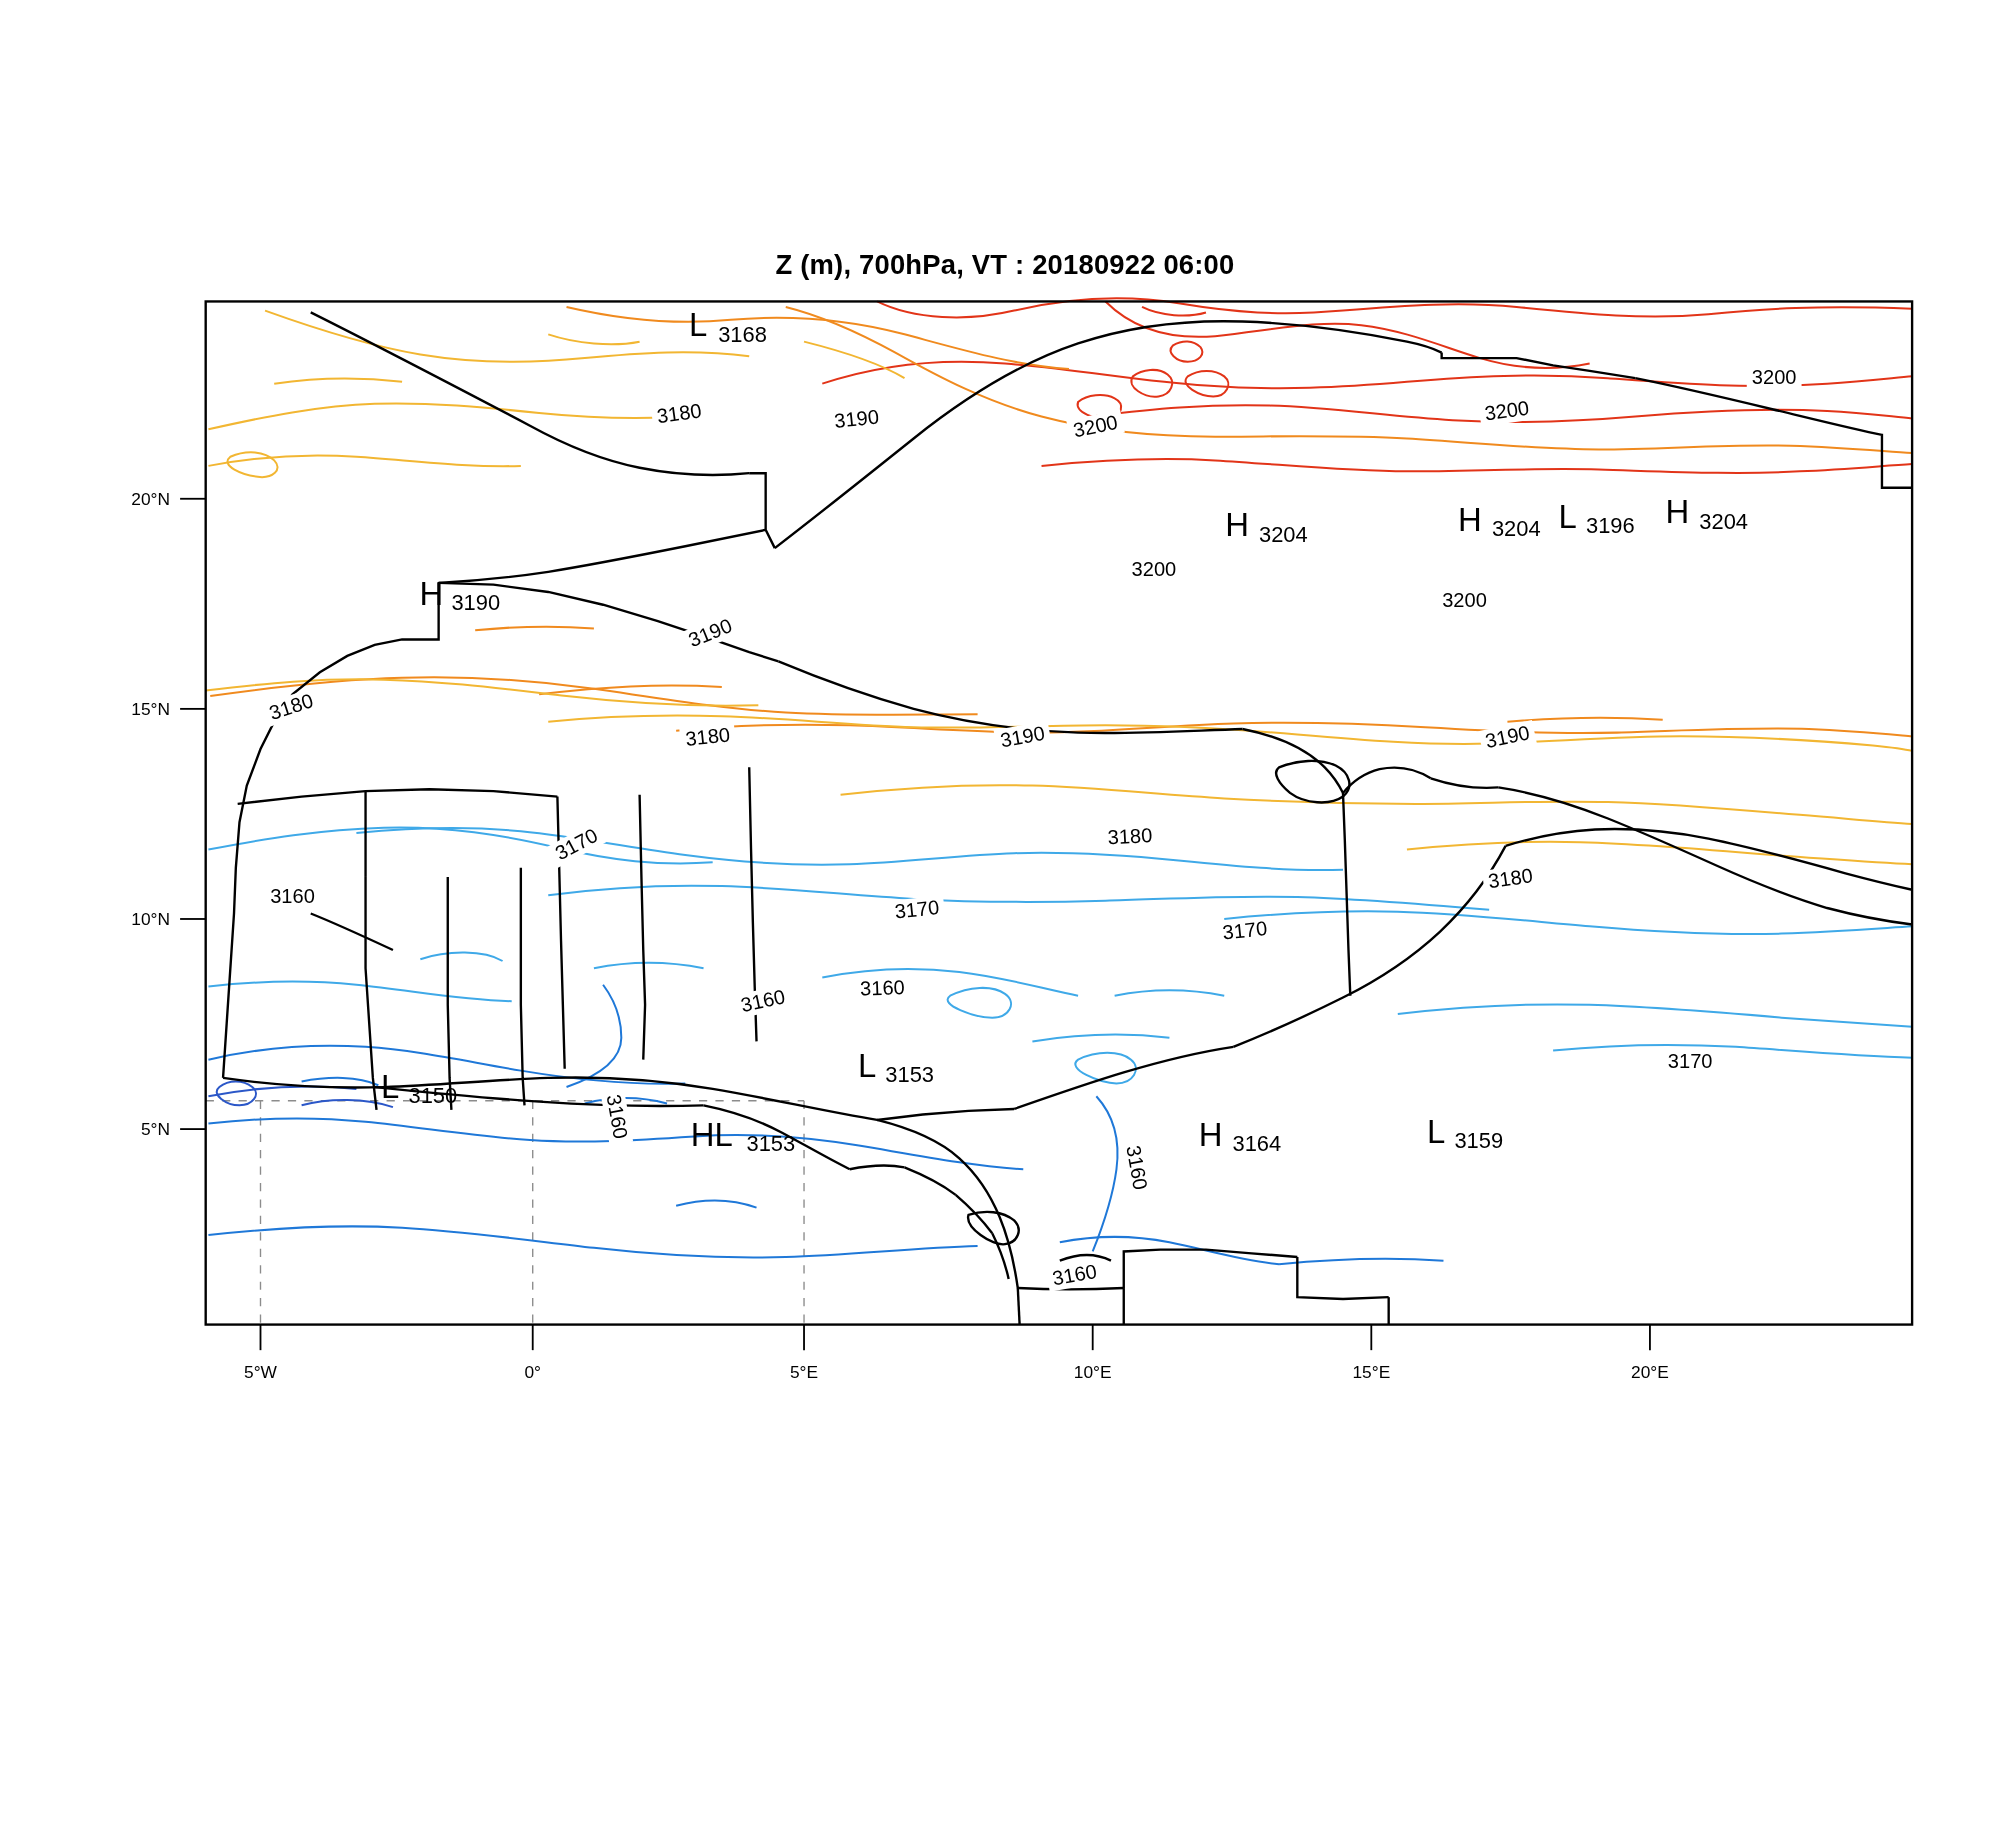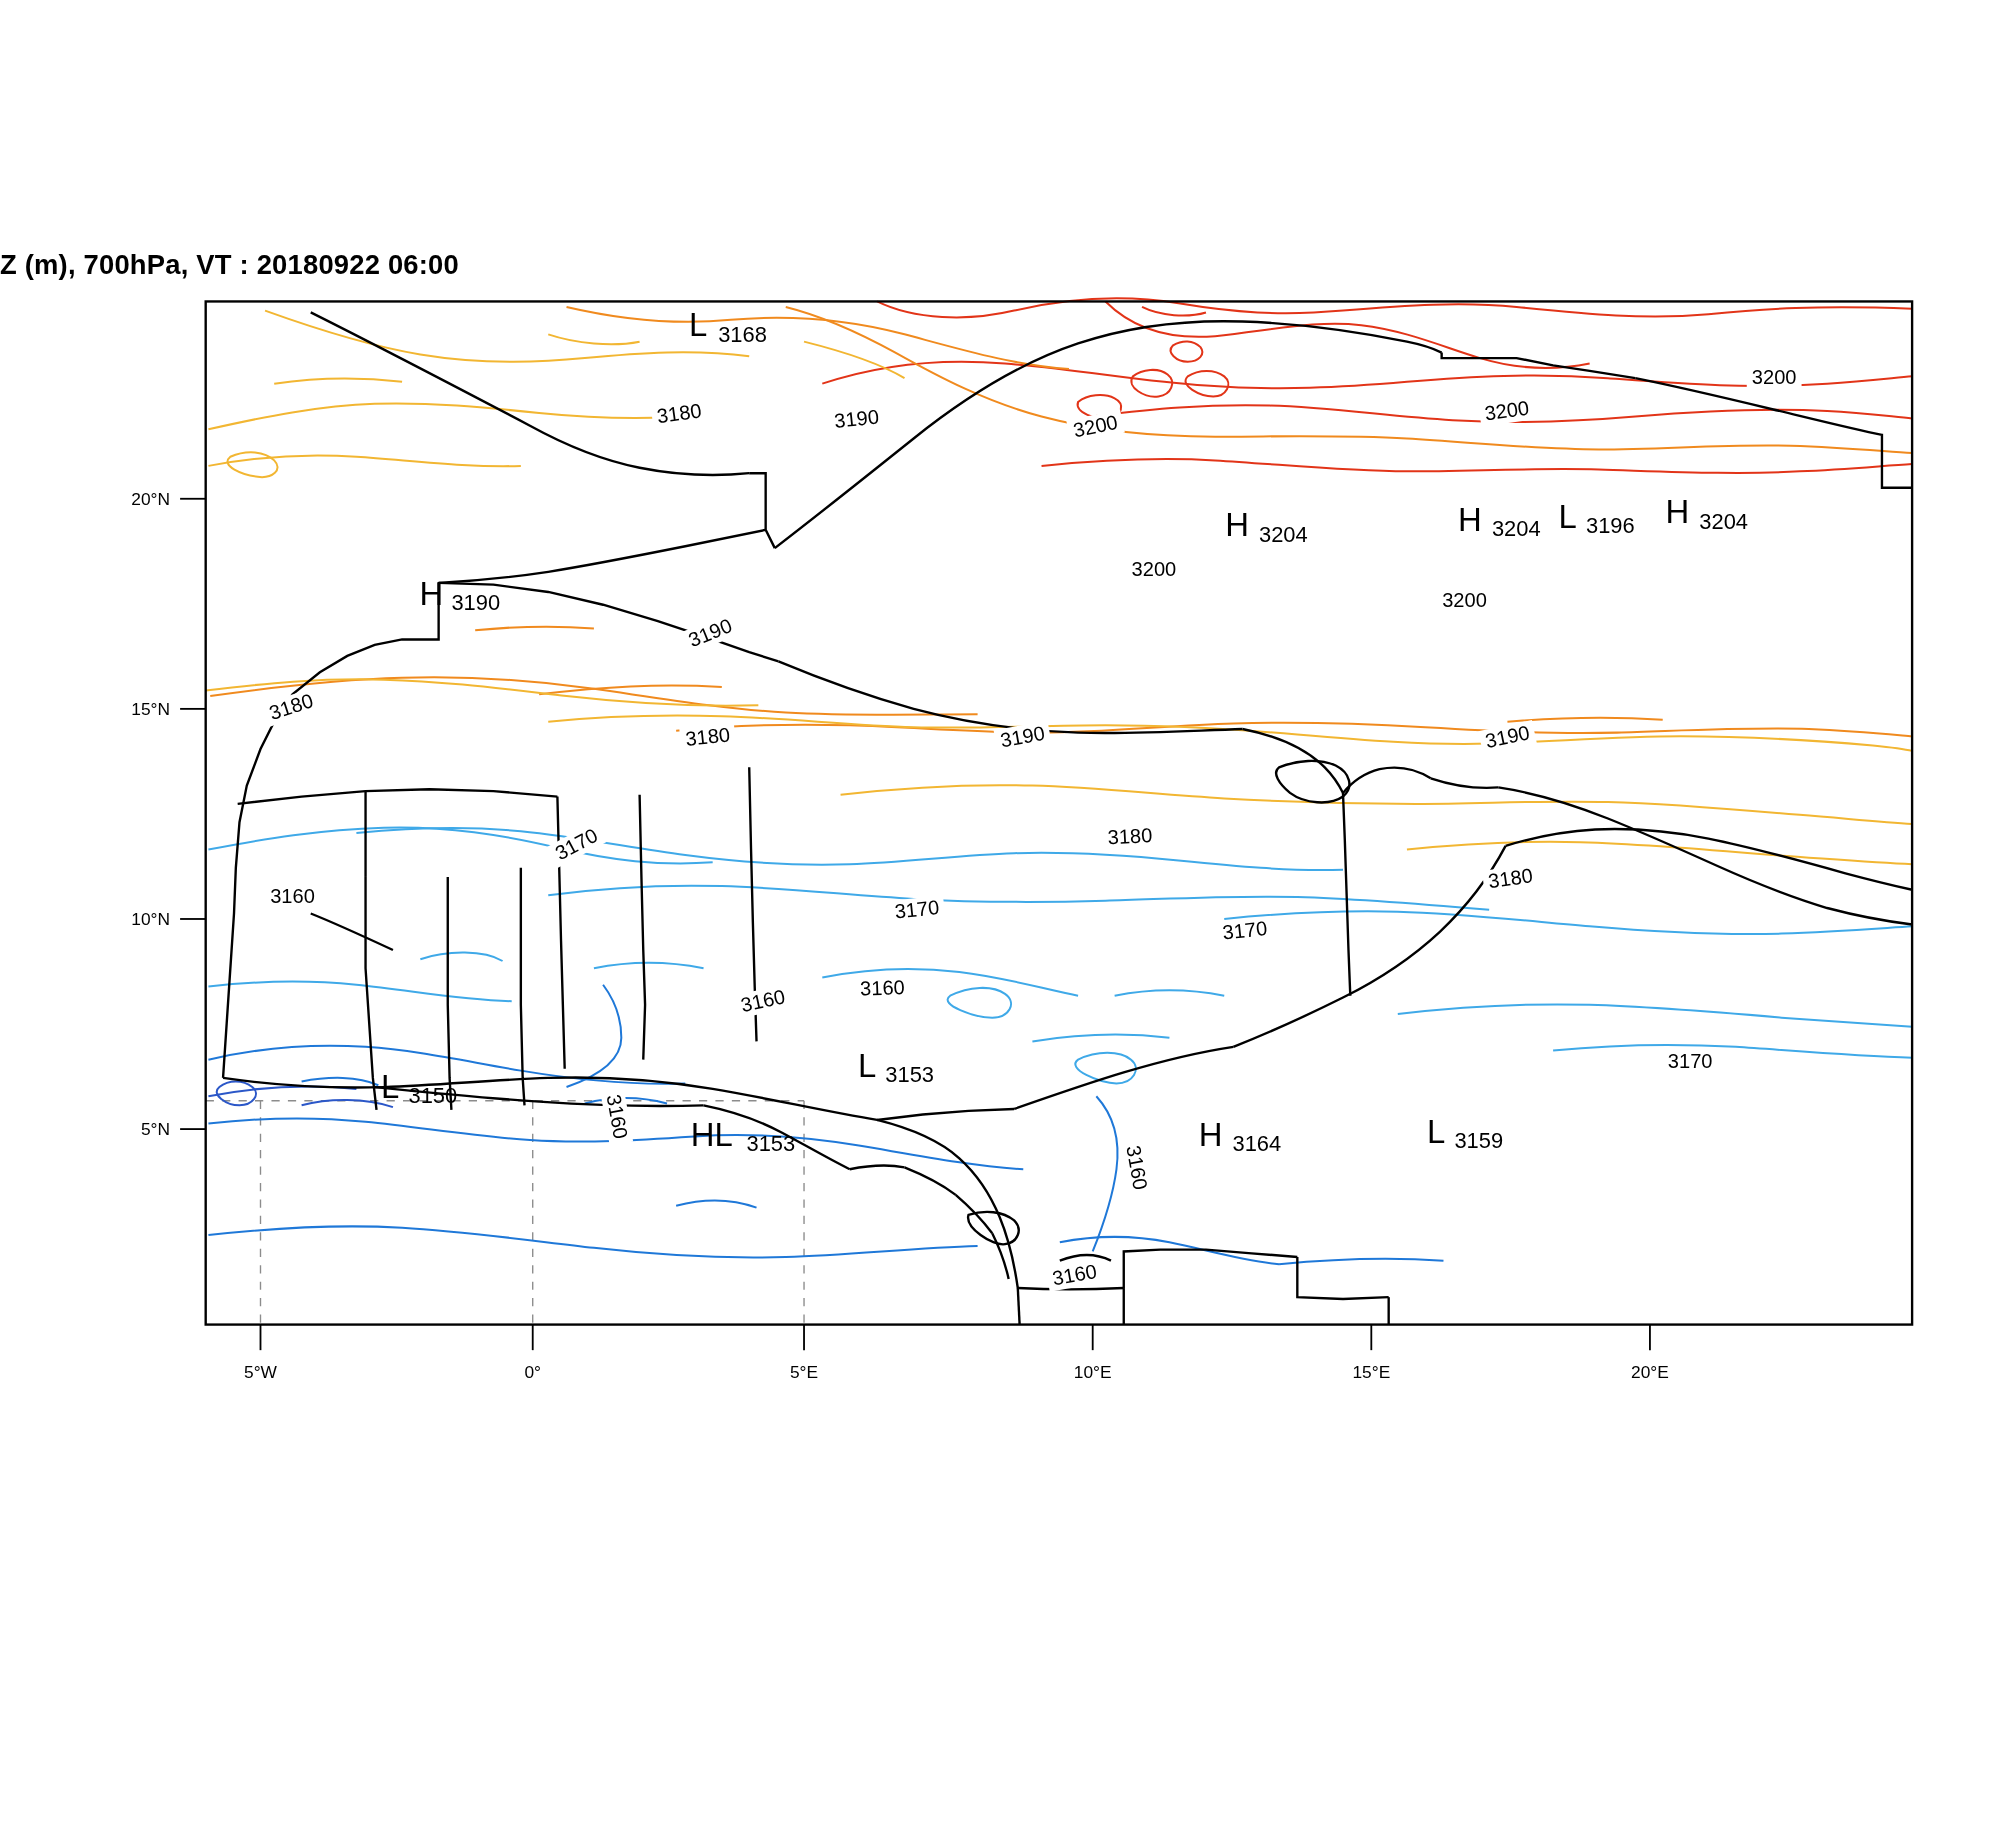--- a/index.html
+++ b/index.html
@@ -18,20 +18,21 @@
     position: absolute;
     left: 0; top: 0;
     width: 2010px;
     height: 1827px;
   }
   .chart-title {
     position: absolute;
     left: 0;
     top: 249px;
     width: 2010px;
+    text-align: center;
     font-size: 27.4px;
     font-weight: bold;
     color: #000;
     letter-spacing: 0.2px;
   }
   svg.map-svg {
     position: absolute;
     left: 0; top: 0;
     width: 2010px;
     height: 1827px;

